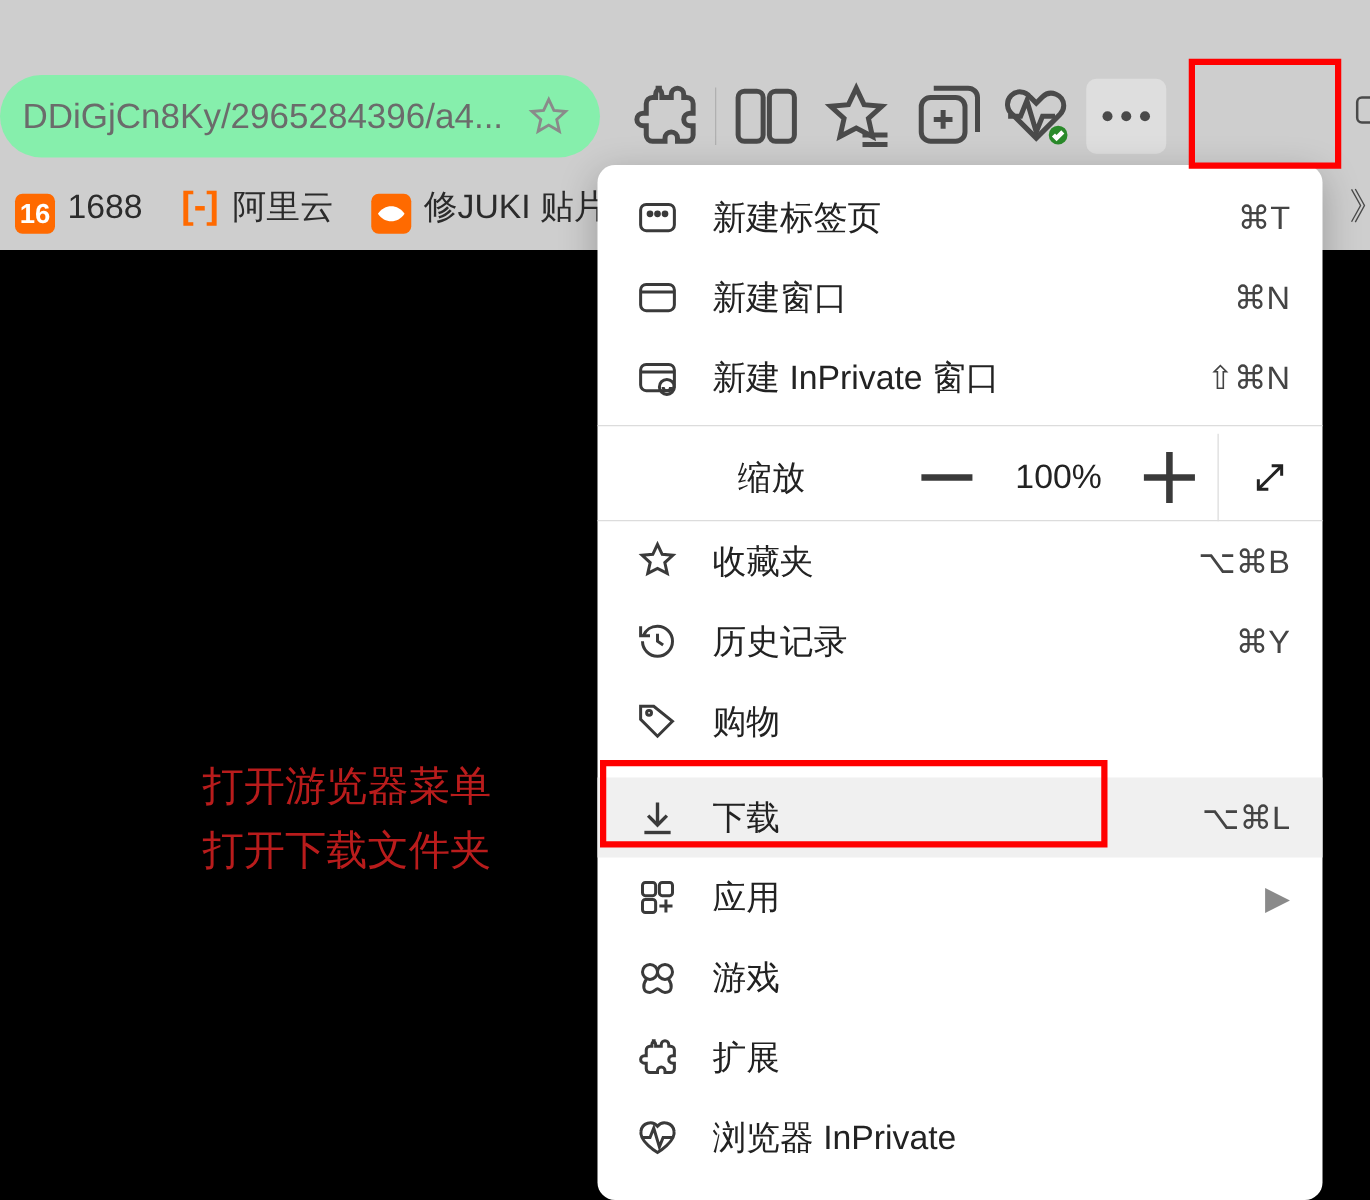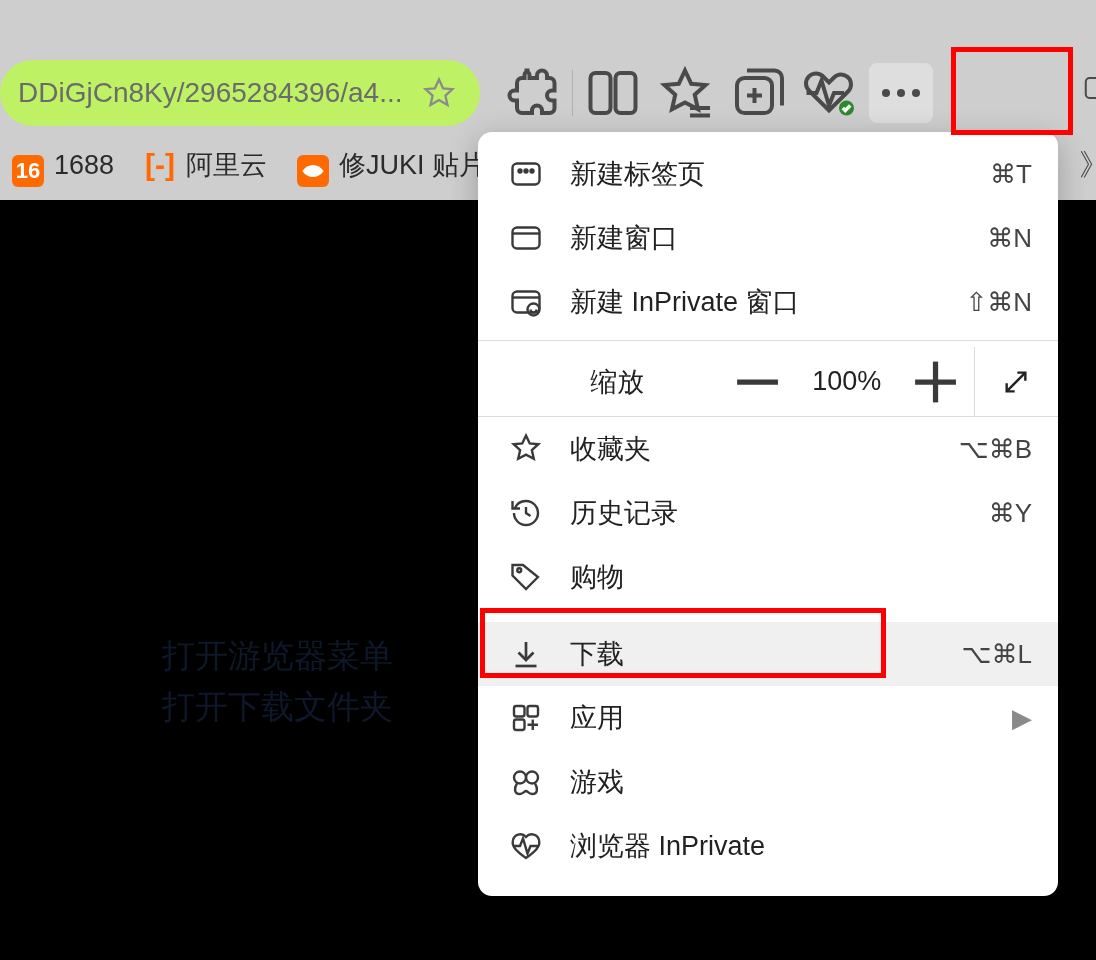--- a/index.html
+++ b/index.html
@@ -24,21 +24,21 @@
   .addr-row {
     position: absolute;
     top: 55px; left: 0; right: 0;
     height: 75px;
     background: #cecece;
     display: flex;
     align-items: center;
   }
   .addr-bar {
     height: 66px;
-    background: #bef264;
+    background: #86efac;
     border-radius: 33px;
     display: flex;
     align-items: center;
     padding: 0 24px 0 18px;
     flex: 0 0 480px;
     margin-right: 20px;
   }
   .addr-text {
     flex: 1;
     font-size: 28px;
@@ -131,22 +131,22 @@
   .content {
     position: absolute;
     top: 200px; left: 0;
     width: 1096px; height: 760px;
     background: #000;
   }
 
   
   .anno {
     position: absolute;
-    top: 630px; left: 162px;
-    color: #0f172a;
+    top: 603px; left: 162px;
+    color: #b91c1c;
     font-size: 33px;
     line-height: 1.55;
     font-weight: 500;
     z-index: 30;
   }
 
   
   .menu {
     position: absolute;
     top: 132px;
@@ -429,20 +429,28 @@
           <circle cx="8" cy="9" r="4"></circle>
           <circle cx="16" cy="9" r="4"></circle>
           <path d="M6 13c-2 3-2 7 2 7 2 0 3-2 4-2s2 2 4 2c4 0 4-4 2-7"></path>
         </svg>
     </span>
     <span class="mi-label">游戏</span>
   </div>
   <div class="menu-item">
     <span class="mi-icon">
       <svg viewBox="0 0 24 24" fill="none" stroke="currentColor" stroke-width="1.6">
+          <path d="M9 3a2 2 0 012 2v1h3V5a2 2 0 114 0v1h1a2 2 0 012 2v3h-1a2 2 0 100 4h1v3a2 2 0 01-2 2h-3v-1a2 2 0 10-4 0v1H8a2 2 0 01-2-2v-3H5a2 2 0 110-4h1V8a2 2 0 012-2h1V5a2 2 0 012-2z"></path>
+        </svg>
+    </span>
+    <span class="mi-label">扩展</span>
+  </div>
+  <div class="menu-item">
+    <span class="mi-icon">
+      <svg viewBox="0 0 24 24" fill="none" stroke="currentColor" stroke-width="1.6">
           <path d="M20.8 8.6A5 5 0 0012 6a5 5 0 00-8.8 2.6C2 14 12 20 12 20s10-6 8.8-11.4z"></path>
           <path d="M4 12h4l2-5 3 10 2-5h5"></path>
         </svg>
     </span>
     <span class="mi-label">浏览器 InPrivate</span>
   </div>
 </div>
 
 <div class="dl-highlight"></div>
 

